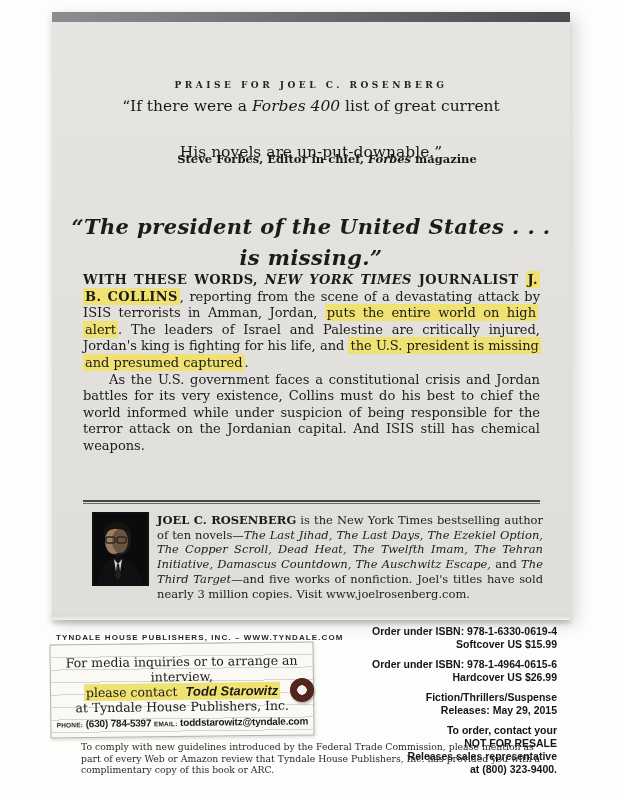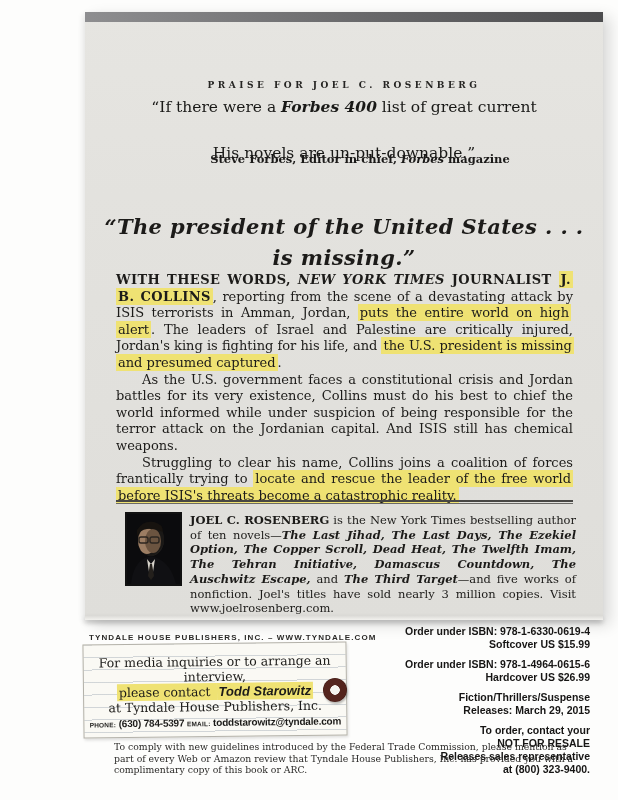--- a/index.html
+++ b/index.html
@@ -13,21 +13,20 @@
   body{
     background:#fdfdfc;
     font-family:"DejaVu Serif", serif;
     color:var(--ink);
     position:relative;
   }
   .book{
     position:absolute;left:52px;top:12px;width:518px;height:608px;
     background:linear-gradient(180deg,#e6e5e1 0%,var(--cover) 30%,#dfdeda 100%);
     box-shadow:7px 5px 14px rgba(0,0,0,.14), -2px 2px 6px rgba(0,0,0,.08);
-    margin-left:33px;
   }
   .top-edge{
     position:absolute;left:0;top:0;width:100%;height:10px;
     background:linear-gradient(90deg,#8e8e90,#68686a 55%,#4c4c4e);
   }
   .bottom-edge{
     position:absolute;left:0;bottom:0;width:100%;height:5px;
     background:linear-gradient(180deg,#d8d7d3,#f2f1ee);
     box-shadow:0 3px 5px rgba(0,0,0,.18);
   }
@@ -96,21 +95,21 @@
     font-family:"Liberation Sans",sans-serif;font-weight:bold;
     font-size:10.5px;line-height:13px;color:#161514;
   }
   .right-col .grp{margin-bottom:7px;}
   .disclaimer{
     position:absolute;top:729px;left:29px;width:460px;
     font-size:9.3px;line-height:11.5px;color:#2b2a28;
   }
   
   .b{font-weight:bold;}
-  .i{font-style:italic;font-weight:bold;}
+  .i{font-style:italic;}
   .bi{font-weight:bold;font-style:italic;}
   .ls{letter-spacing:.4px;}
   .hl{background:var(--hl);padding:1px 2px;box-decoration-break:clone;-webkit-box-decoration-break:clone;}
 </style>
 </head>
 <body>
 
 <div class="book">
   <div class="top-edge"></div>
 
@@ -118,21 +117,20 @@
 
   <div class="quote"><span>“If there were a </span><span class="i">Forbes 400</span><span> list of great current</span><br><br><span>His novels are un-put-downable.”</span></div>
 
   <div class="attrib"><span class="b">Steve Forbes, Editor in chief, </span><span class="bi">Forbes</span><span class="b"> magazine</span></div>
 
   <div class="headline"><span>“The president of the United States . . .</span><br><span>is missing.”</span></div>
 
   <div class="synopsis">
     <p><span class="b ls">WITH THESE WORDS, </span><span class="bi ls">NEW YORK TIMES</span><span class="b ls"> JOURNALIST </span><span class="b ls hl">J. B. COLLINS</span><span>, reporting from the scene of a devastating attack by ISIS terrorists in Amman, Jordan, </span><span class="hl">puts the entire world on high alert</span><span>. The leaders of Israel and Palestine are critically injured, Jordan's king is fighting for his life, and </span><span class="hl">the U.S. president is missing and presumed captured</span><span>.</span></p>
     <p class="ind"><span>As the U.S. government faces a constitutional crisis and Jordan battles for its very existence, Collins must do his best to chief the world informed while under suspicion of being responsible for the terror attack on the Jordanian capital. And ISIS still has chemical weapons.</span></p>
-    <p class="ind"><span>Struggling to clear his name, Collins joins a coalition of forces frantically trying to </span><span class="hl">locate and rescue the leader of the free world before ISIS's threats become a catastrophic reality.</span></p>
   </div>
 
   <div class="rule"></div>
 
   <div class="author-photo">
     <svg width="53" height="70" viewBox="0 0 53 70">
       <rect x="0" y="0" width="53" height="70" fill="#0b0b0d"></rect>
       <ellipse cx="24" cy="26" rx="13" ry="16" fill="#23201e"></ellipse>
       <path d="M11 26 Q11 10 24 10 Q37 10 37 26 L37 30 Q30 42 24 42 Q17 42 11 30 Z" fill="#1a1816"></path>
       <ellipse cx="20" cy="27" rx="9" ry="13" fill="#9c7d63"></ellipse>
@@ -168,21 +166,21 @@
     <div class="grp">
       <div>Order under ISBN: 978-1-6330-0619-4</div>
       <div>Softcover US $15.99</div>
     </div>
     <div class="grp">
       <div>Order under ISBN: 978-1-4964-0615-6</div>
       <div>Hardcover US $26.99</div>
     </div>
     <div class="grp">
       <div>Fiction/Thrillers/Suspense</div>
-      <div>Releases: March 29, 2015</div>
+      <div>Releases: May 29, 2015</div>
     </div>
     <div class="grp">
       <div>To order, contact your</div>
       <div>NOT FOR RESALE</div>
       <div>Releases sales representative</div>
       <div>at (800) 323-9400.</div>
     </div>
   </div>
 
   <div class="disclaimer">To comply with new guidelines introduced by the Federal Trade Commission, please mention as part of every Web or Amazon review that Tyndale House Publishers, Inc. has provided you with a complimentary copy of this book or ARC.</div>

